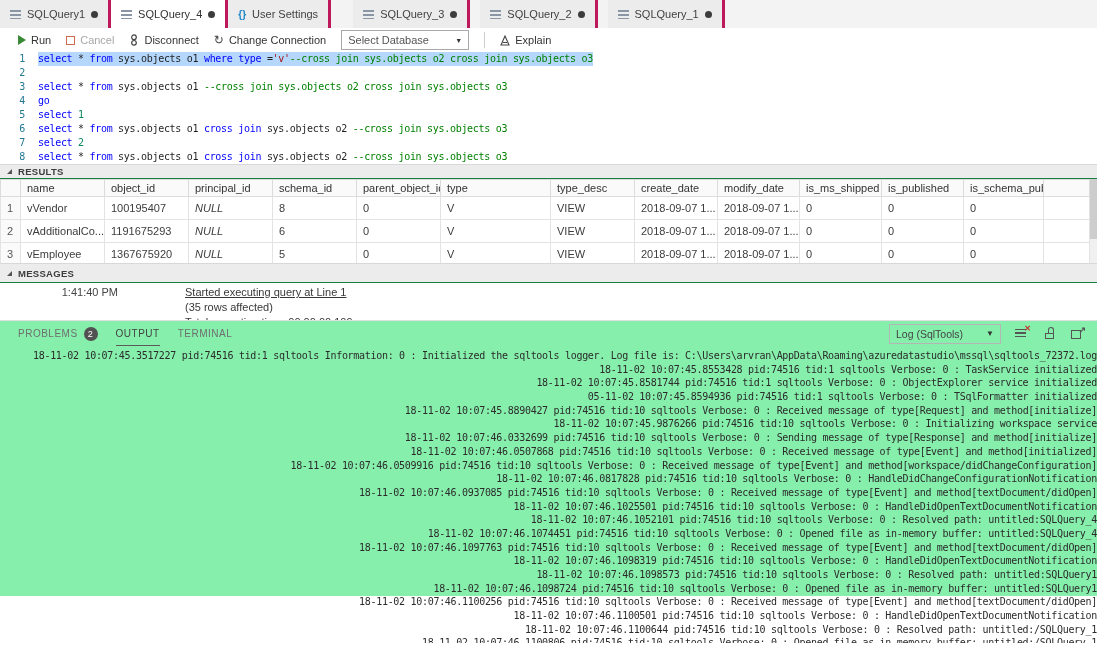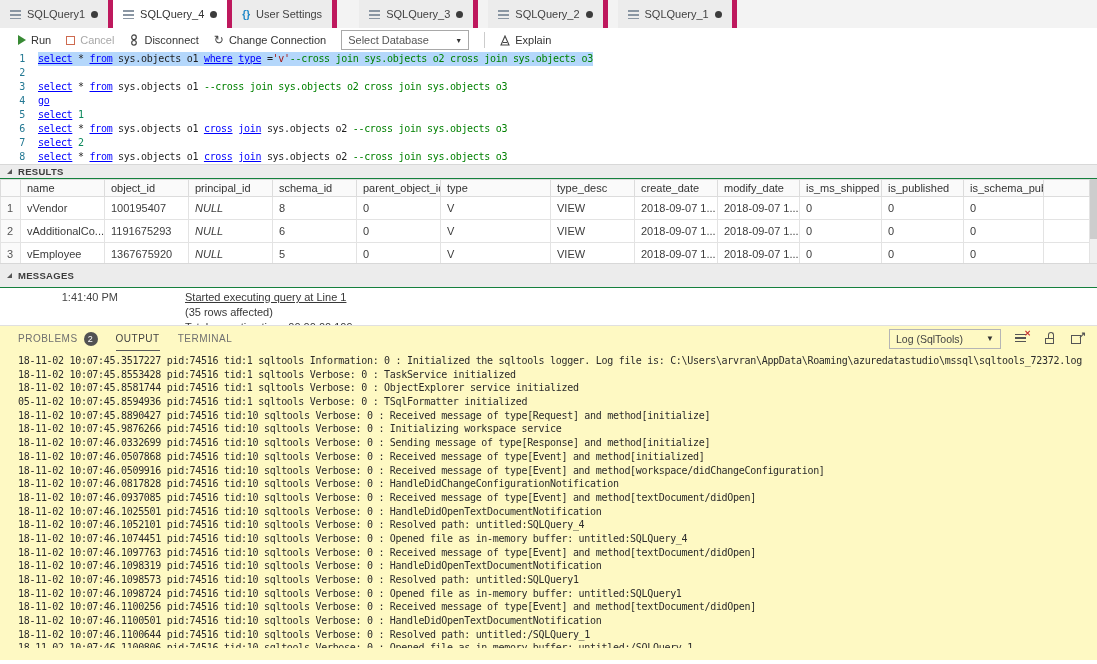--- a/index.html
+++ b/index.html
@@ -2,21 +2,21 @@
 <html><head>
 <meta charset="utf-8">
 <style>
   * { box-sizing: border-box; margin: 0; padding: 0; }
   html,body { width:1097px; height:664px; overflow:hidden; background:#fff;
     font-family:"Liberation Sans", sans-serif; }
 
   
   .tab-bar { height:28px; background:#f3f3f3; display:flex; align-items:stretch; }
   .tab { display:flex; align-items:center; gap:6px; padding:0 10px; background:#ececec;
-    font-size:11px; color:#424242; border-right:5px solid #be185d; cursor:pointer; }
+    font-size:11px; color:#424242; border-right:3px solid #be185d; cursor:pointer; }
   .tab.active { background:#fff; color:#333; }
   .tab:nth-child(3) { margin-right:22px; }
   .tab:nth-child(4), .tab:nth-child(5) { margin-right:10px; }
   .file-icon { width:11px; height:9px; flex:none;
     background:repeating-linear-gradient(to bottom,#8a96a3 0 2px,transparent 2px 4px); }
   .braces-icon { color:#1a85c7; font-weight:bold; font-size:10px; }
   .dirty-dot { width:7px; height:7px; border-radius:50%; background:#3c3c3c; flex:none; }
 
   
   .toolbar { height:24px; display:flex; align-items:center; gap:15px; padding-left:18px;
@@ -32,21 +32,21 @@
   .db-dropdown .arrow { margin-left:auto; font-size:7px; color:#333; }
   .tb-sep { width:1px; height:16px; background:#ccc; }
 
   
   .editor { height:112px; overflow:hidden; font-family:"DejaVu Sans Mono",monospace;
     font-size:10px; letter-spacing:-0.3px; cursor:text; }
   .code-line { display:flex; height:14px; line-height:14px; }
   .gutter { width:38px; flex:none; text-align:right; padding-right:13px; color:#237893; }
   .code-text { white-space:pre; }
   .sel { background:#b4d7fb; }
-  .tk-kw { color:#0000ff;text-decoration:underline; } .tk-pl { color:#1e1e1e; } .tk-str { color:#a31515; }
+  .tk-kw { color:#0000ff; } .tk-pl { color:#1e1e1e; } .tk-str { color:#a31515; }
   .tk-com { color:#008000; } .tk-num { color:#09885a; }
 
   
   .section-header { height:15px; background:#ececec; border-top:1px solid #d8d8d8;
     border-bottom:1px solid #15803d; display:flex; align-items:center; padding-left:7px;
     font-size:9.5px; font-weight:bold; color:#3c3c3c; letter-spacing:0.3px; cursor:pointer; }
   .twistie { width:0; height:0; border-bottom:5px solid #555; border-left:5px solid transparent;
     margin-right:6px; }
 
   
@@ -63,21 +63,21 @@
   .grid-scrollbar .thumb { width:7px; height:60px; background:#cdcdcd; }
 
   
   .messages-body { height:37px; overflow:hidden; padding-top:3px; font-size:11px; }
   .msg-row { display:flex; height:15px; line-height:13px; }
   .msg-time { width:118px; flex:none; text-align:right; color:#444; }
   .msg-text { margin-left:67px; color:#383838; }
   .msg-text.link { text-decoration:underline; cursor:pointer; }
 
   
-  .panel { border-top:1px solid #e0e0e0; height:335px; background:#fef9c3; }
+  .panel { border-top:1px solid #e0e0e0; height:276px; background:#86efac;text-align:right; }
   .panel-header { height:25px; display:flex; align-items:center; padding:0 12px 0 18px; }
   .panel-tab { font-size:10px; color:#6f6f6f; letter-spacing:0.5px; margin-right:18px;
     height:100%; display:flex; align-items:center; gap:6px; cursor:pointer; }
   .panel-tab.active { color:#424242; border-bottom:1px solid #5a5a5a; }
   .badge { width:14px; height:14px; border-radius:50%; background:#525252; color:#fff;
     font-size:9px; display:flex; align-items:center; justify-content:center; }
   .panel-right { margin-left:auto; display:flex; align-items:center; gap:14px; }
   .log-dropdown { width:112px; height:19px; border:1px solid #b5b5b5; display:flex;
     align-items:center; padding:9px 6px; font-size:10.5px; color:#444; cursor:pointer; }
   .log-dropdown .arrow { margin-left:auto; font-size:8px; color:#333; }
@@ -307,21 +307,21 @@
           <td>0</td>
           <td></td>
         </tr>
       </tbody>
   </table>
   <div class="grid-scrollbar">
     <div class="thumb"></div>
   </div>
 </div>
 
-<div class="section-header" style="height:25px">
+<div class="section-header" style="height:20px">
   <span class="twistie"></span>
   <span>MESSAGES</span>
 </div>
 
 <div class="messages-body">
     <div class="msg-row">
       <span class="msg-time">1:41:40 PM</span>
       <span class="msg-text link">Started executing query at Line 1</span>
     </div>
     <div class="msg-row">

